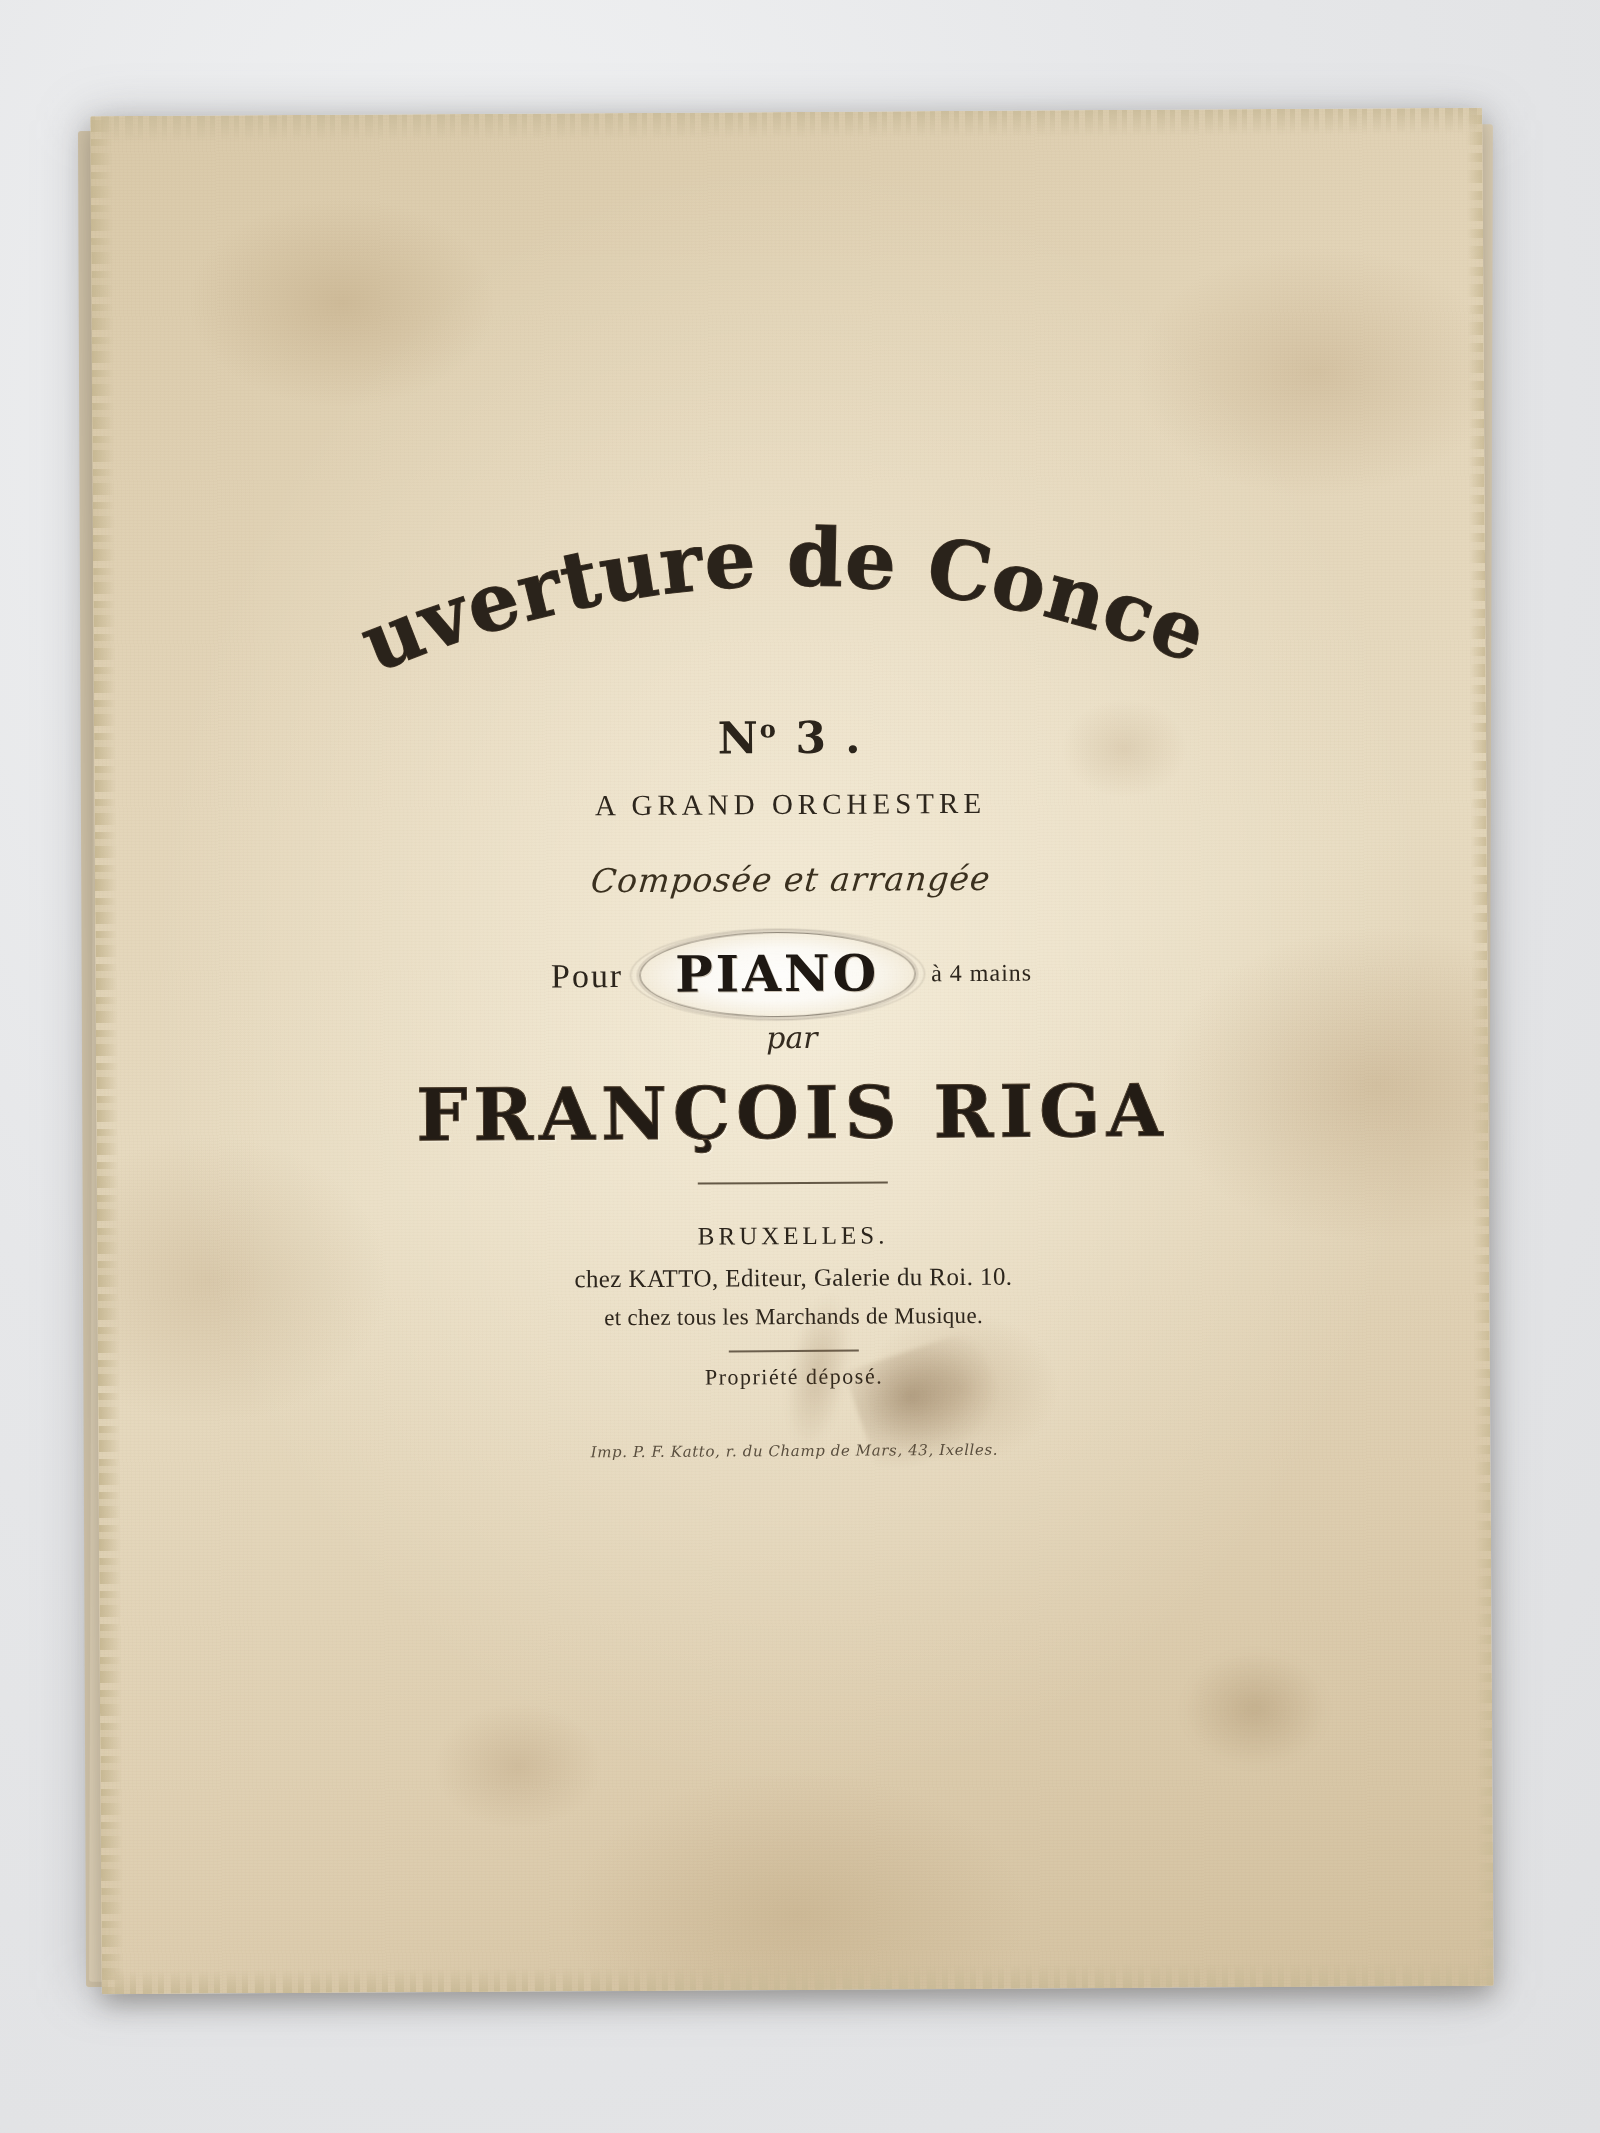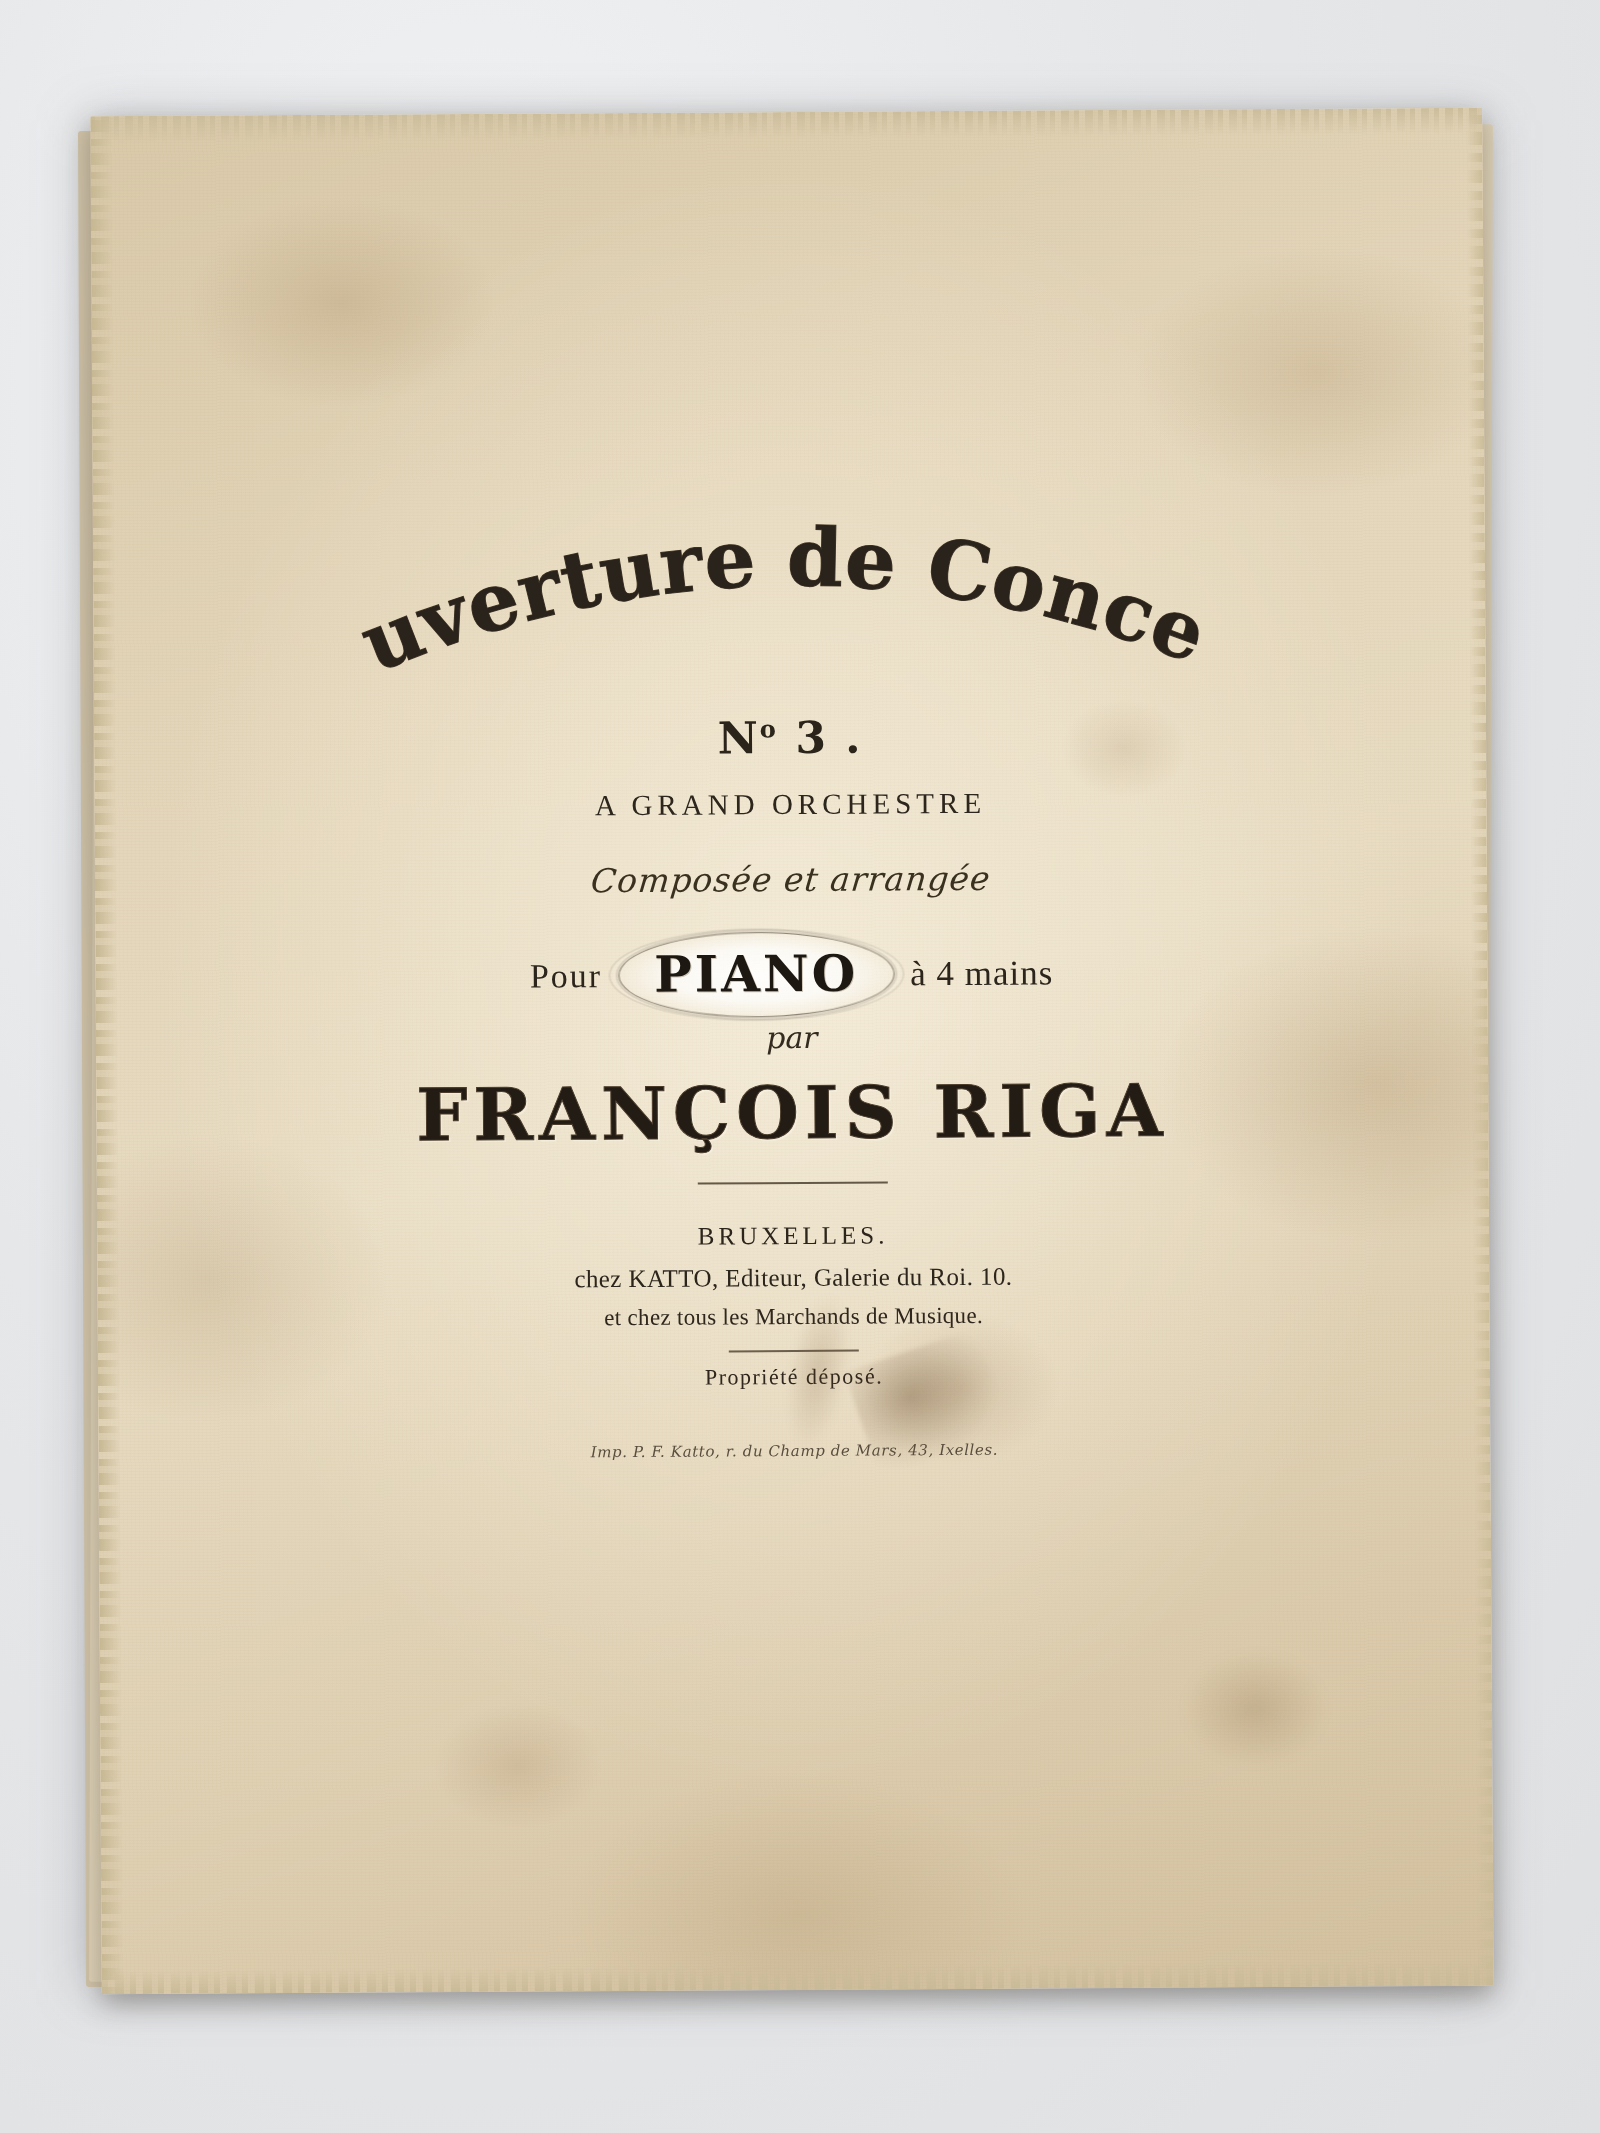--- a/index.html
+++ b/index.html
@@ -237,21 +237,21 @@
     position: relative;
     font-family: "DejaVu Serif", serif;
     font-weight: 700;
     font-size: 50px;
     letter-spacing: 3px;
     color: #1e1813;
     text-shadow: 1px 1px 0 rgba(120,100,70,0.35);
   }
   #amains {
     font-family: "Liberation Serif", serif;
-    font-size: 35px;
+    font-size: 24px;
     letter-spacing: 1px;
     color: #2c251c;
   }
 
   #par {
     top: 908px;
     font-family: "DejaVu Serif", serif;
     font-style: italic;
     font-size: 30px;
     color: #342b20;

